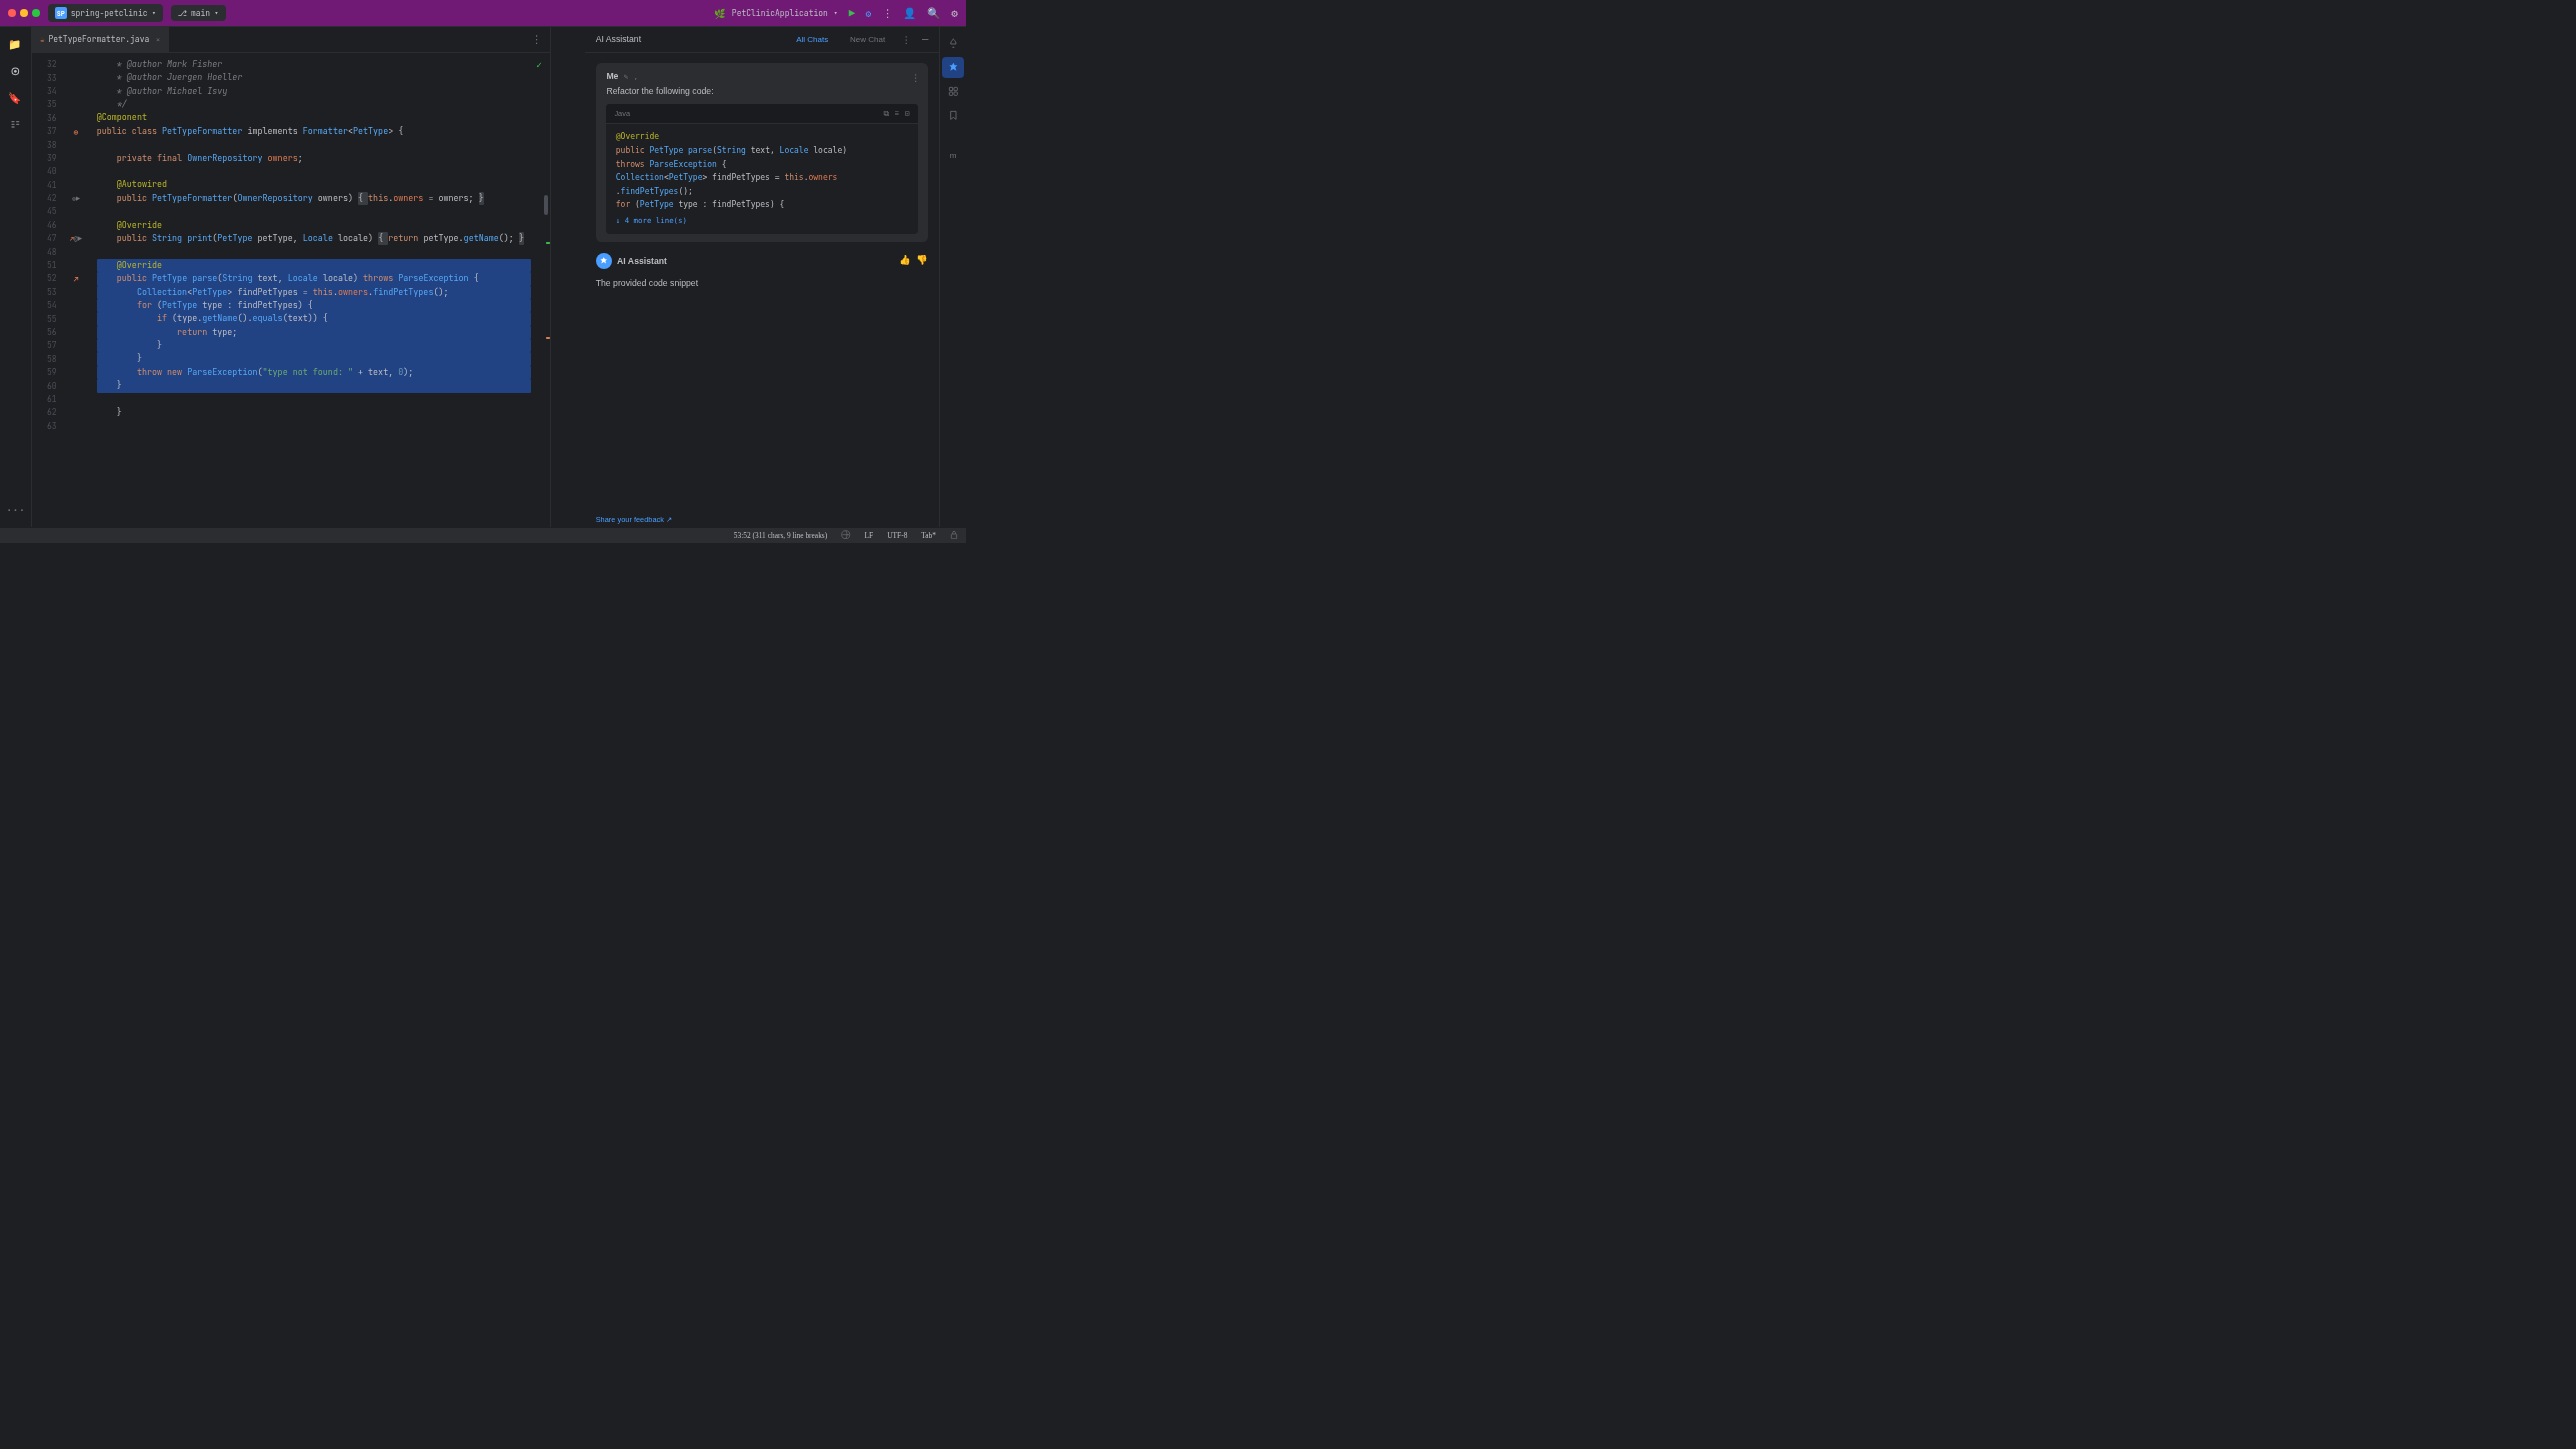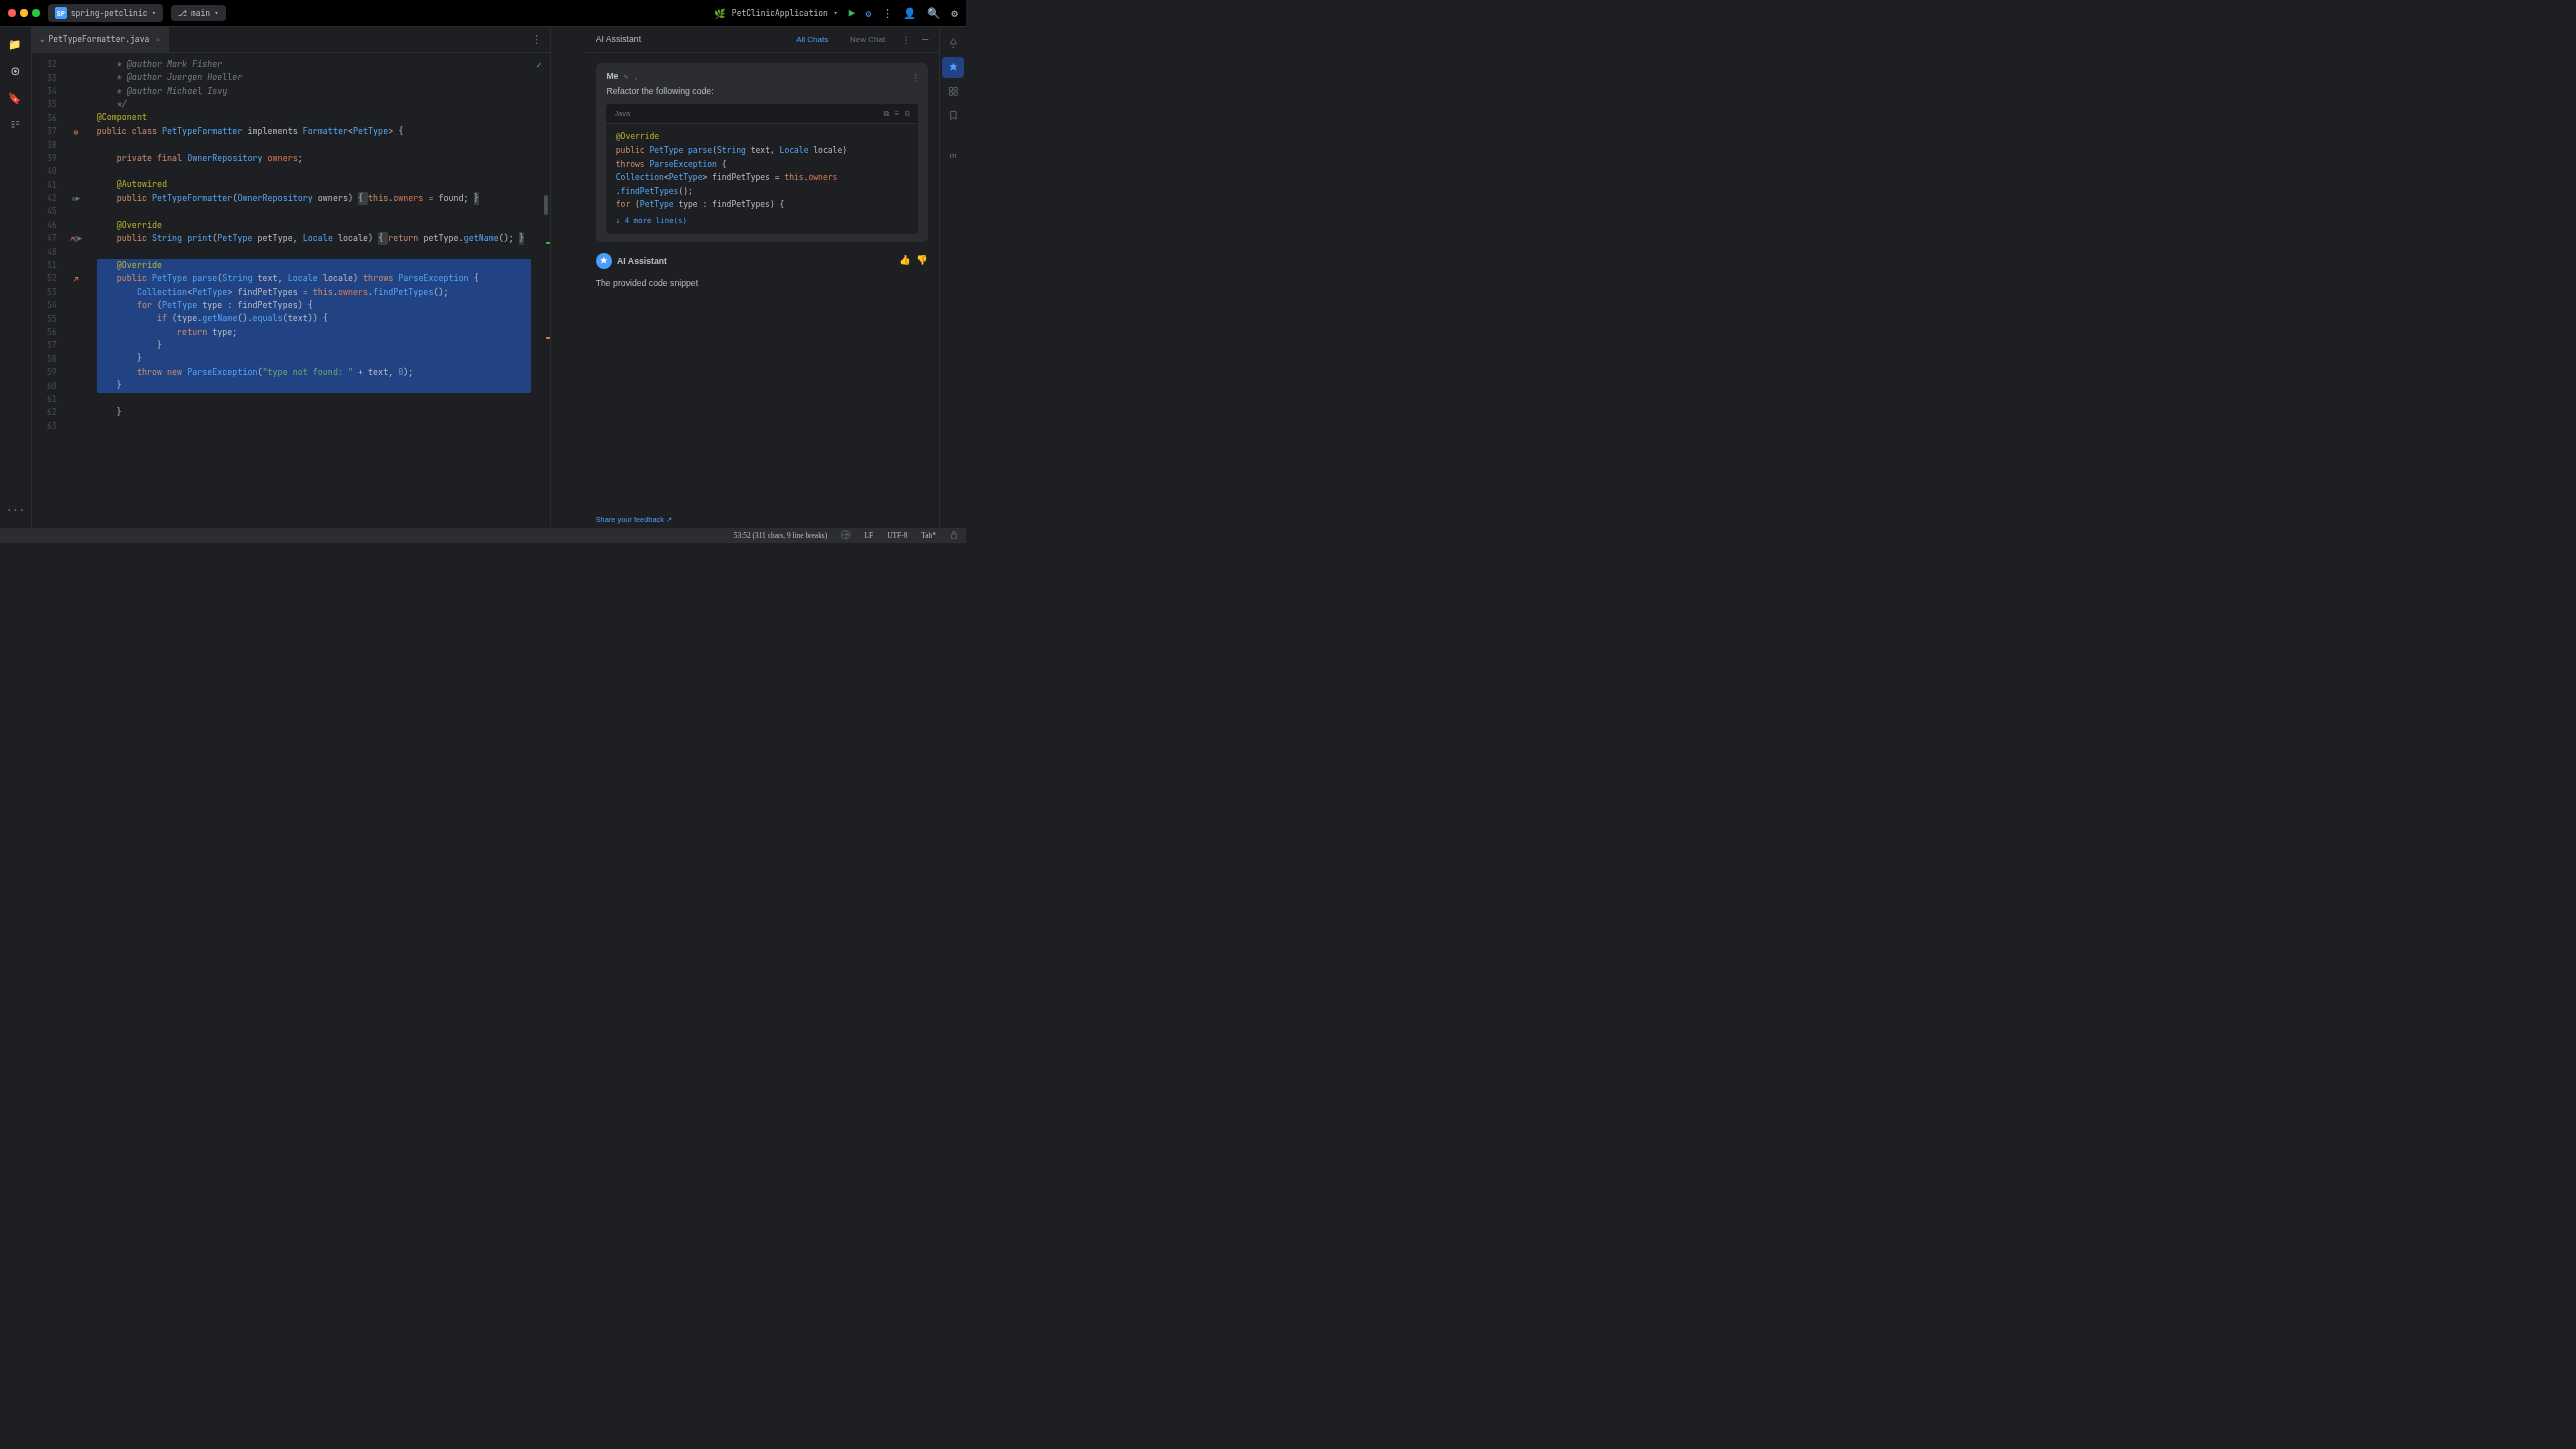--- a/index.html
+++ b/index.html
@@ -11,21 +11,21 @@
       width: 966px;
       height: 543px;
       overflow: hidden;
       display: flex;
       flex-direction: column;
     }
 
     
     .title-bar {
       height: 27px;
-      background: #000000;
+      background: #701a75;
       display: flex;
       align-items: center;
       padding: 0 8px;
       gap: 8px;
       border-bottom: 0.7px solid #2b2d30;
       flex-shrink: 0;
     }
     .traffic-lights {
       display: flex;
       gap: 4px;
@@ -652,21 +652,21 @@
         <div class="code-line"><span class="comment">    * @author Mark Fisher</span></div>
         <div class="code-line"><span class="comment">    * @author Juergen Hoeller</span></div>
         <div class="code-line"><span class="comment">    * @author Michael Isvy</span></div>
         <div class="code-line"><span class="comment">    */</span></div>
         <div class="code-line"><span class="annotation">@Component</span></div>
         <div class="code-line"><span class="kw">public class </span><span class="cls">PetTypeFormatter</span><span> implements </span><span class="cls">Formatter</span><span>&lt;</span><span class="cls">PetType</span><span>&gt; {</span></div>
         <div class="code-line"></div>
         <div class="code-line"><span>    </span><span class="kw">private final </span><span class="cls">OwnerRepository</span><span> </span><span class="hl-orange">owners</span><span>;</span></div>
         <div class="code-line"></div>
         <div class="code-line"><span>    </span><span class="annotation">@Autowired</span></div>
-        <div class="code-line"><span>    </span><span class="kw">public </span><span class="cls">PetTypeFormatter</span><span>(</span><span class="cls">OwnerRepository</span><span> owners) </span><span class="bracket-hl">{ </span><span class="kw">this</span><span>.</span><span class="hl-orange">owners</span><span> = found; </span><span class="bracket-hl">}</span></div>
+        <div class="code-line"><span>    </span><span class="kw">public </span><span class="cls">PetTypeFormatter</span><span>(</span><span class="cls">OwnerRepository</span><span> owners) </span><span class="bracket-hl">{ </span><span class="kw">this</span><span>.</span><span class="hl-orange">owners</span><span> = owners; </span><span class="bracket-hl">}</span></div>
         <div class="code-line"></div>
         <div class="code-line"><span>    </span><span class="annotation">@Override</span></div>
         <div class="code-line"><span>    </span><span class="kw">public </span><span class="cls">String</span><span> </span><span class="fn">print</span><span>(</span><span class="cls">PetType</span><span> petType, </span><span class="cls">Locale</span><span> locale) </span><span class="bracket-hl">{ </span><span class="kw">return</span><span> petType.</span><span class="fn">getName</span><span>(); </span><span class="bracket-hl">}</span></div>
         <div class="code-line"></div>
         <div class="code-line selected"><span>    </span><span class="annotation">@Override</span></div>
         <div class="code-line selected"><span>    </span><span class="kw">public </span><span class="cls">PetType</span><span> </span><span class="fn">parse</span><span>(</span><span class="cls">String</span><span> text, </span><span class="cls">Locale</span><span> locale) </span><span class="kw">throws </span><span class="cls">ParseException</span><span> {</span></div>
         <div class="code-line selected"><span>        </span><span class="cls">Collection</span><span>&lt;</span><span class="cls">PetType</span><span>&gt; findPetTypes = </span><span class="kw">this</span><span>.</span><span class="hl-orange">owners</span><span>.</span><span class="fn">findPetTypes</span><span>();</span></div>
         <div class="code-line selected"><span>        </span><span class="kw">for </span><span>(</span><span class="cls">PetType</span><span> type : findPetTypes) {</span></div>
         <div class="code-line selected"><span>            </span><span class="kw">if </span><span>(type.</span><span class="fn">getName</span><span>().</span><span class="fn">equals</span><span>(text)) {</span></div>
         <div class="code-line selected"><span>                </span><span class="kw">return</span><span> type;</span></div>

